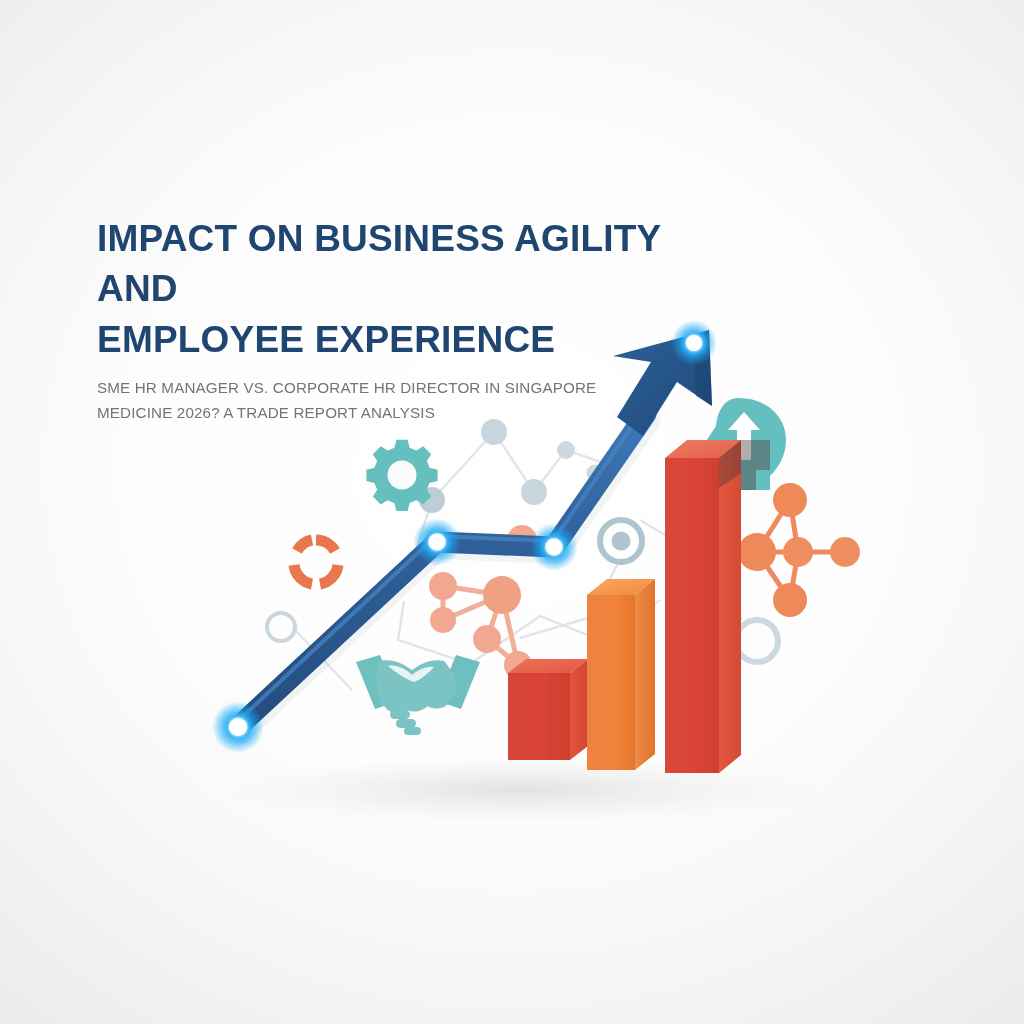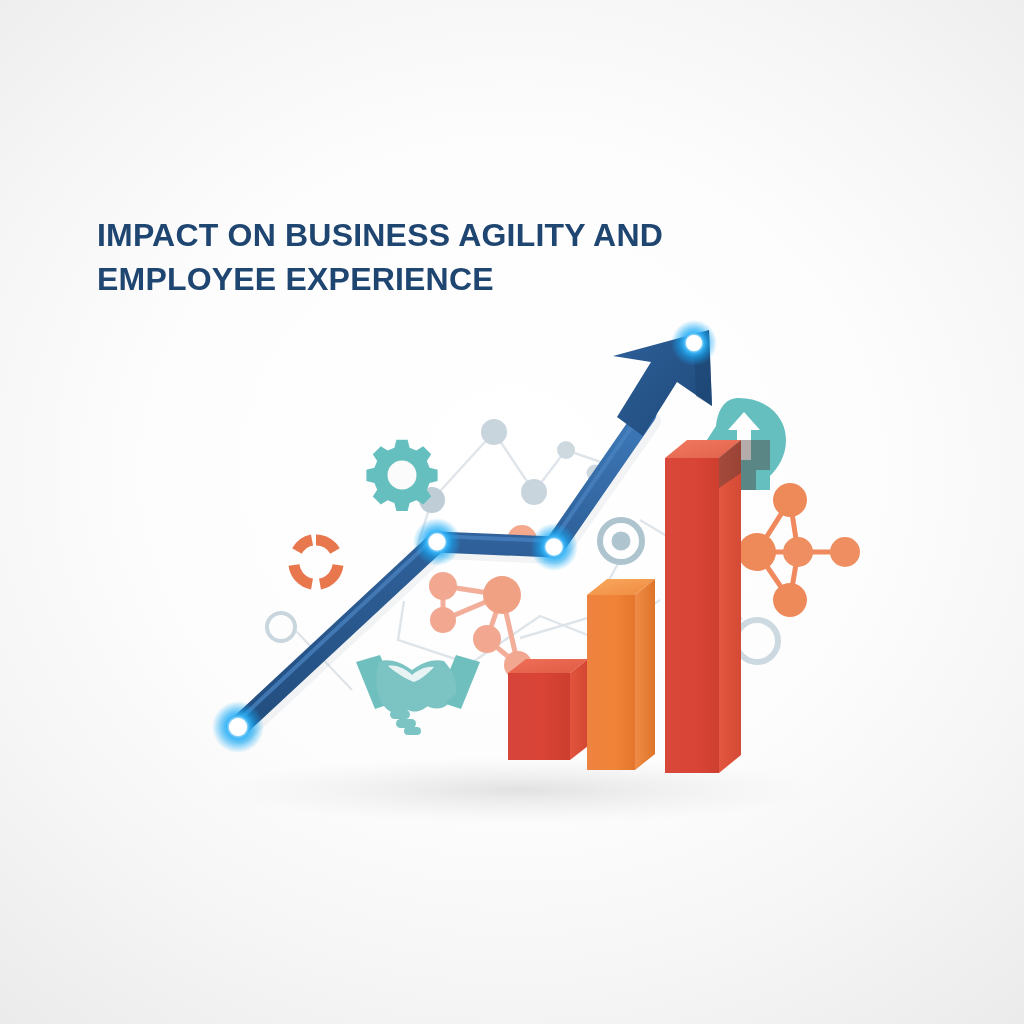--- a/index.html
+++ b/index.html
@@ -22,21 +22,21 @@
     overflow: hidden;
   }
   
   #text-block {
     position: absolute;
     left: 97px;
     top: 214px;
     width: 600px;
   }
   #title {
-    font-size: 32px;
+    font-size: 37px;
     font-weight: bold;
     color: #1f4571;
     letter-spacing: 0.2px;
     line-height: 1.36;
     margin: 0;
     text-transform: uppercase;
     white-space: pre-line;
   }
   #subtitle {
     margin: 11px 0 0 0;
@@ -293,15 +293,17 @@
           <circle cx="694" cy="343" r="8" fill="#ffffff"></circle>
         </g>
       </g>
 
     </svg>
   </div>
 
   <div id="text-block">
     <h1 id="title">IMPACT ON BUSINESS AGILITY AND
 EMPLOYEE EXPERIENCE</h1>
+    <p id="subtitle">SME HR MANAGER VS. CORPORATE HR DIRECTOR IN SINGAPORE
+MEDICINE 2026? A TRADE REPORT ANALYSIS</p>
   </div>
 
 </div>
 
 </body></html>

